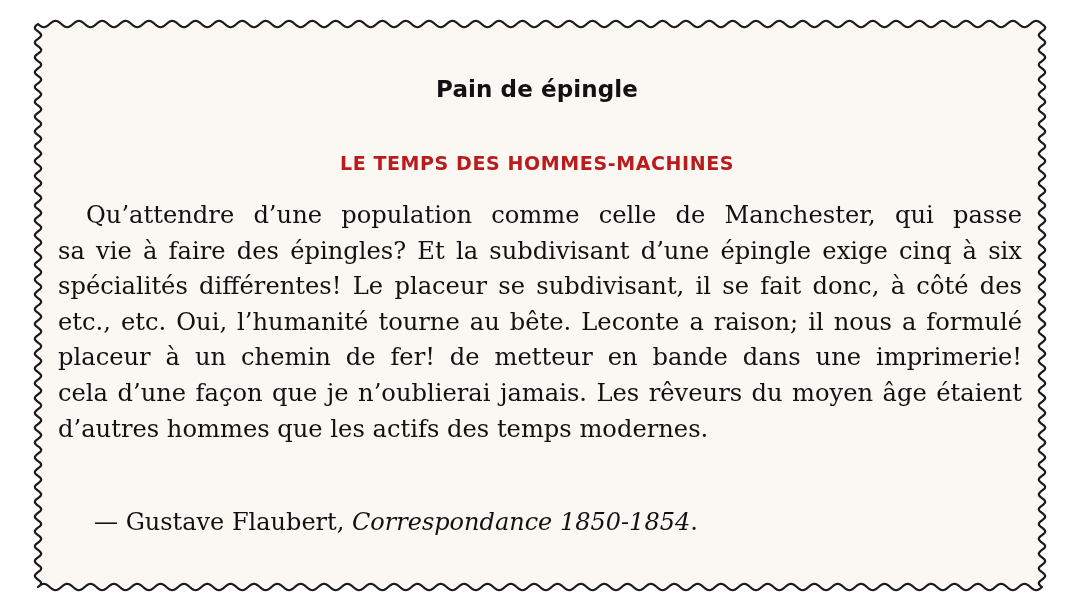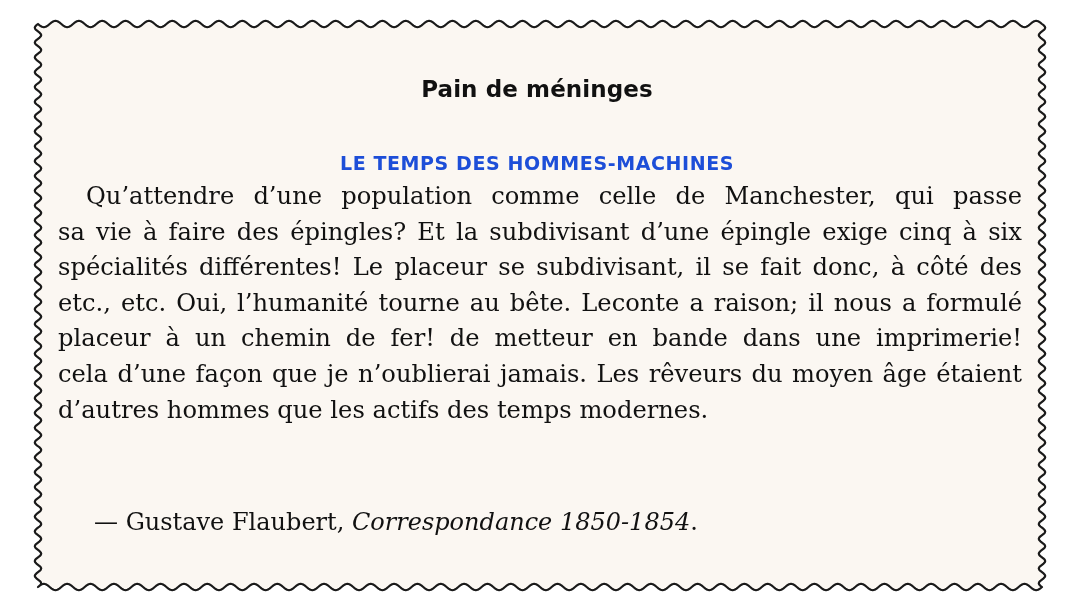--- a/index.html
+++ b/index.html
@@ -41,27 +41,27 @@
     letter-spacing: 0.1px;
   }
   .subtitle {
     position: absolute;
     left: 0; width: 100%;
     top: 128px;
     text-align: center;
     font-family: "DejaVu Sans", sans-serif;
     font-weight: bold;
     font-size: 19px;
-    color: #1d4ed8;
+    color: #b91c1c;
     letter-spacing: 0.6px;
   }
   .body-text {
     position: absolute;
     left: 6px;
-    top: 155px;
+    top: 174px;
     width: 964px;
     font-family: "DejaVu Serif", serif;
     font-size: 24.2px;
     line-height: 35.6px;
     color: #111111;
     text-align: justify;
   }
   .body-text .line {
     display: block;
     text-align: justify;
@@ -89,21 +89,21 @@
 </head>
 <body>
 
 <div class="frame">
   <svg id="wavy-border" width="1080" height="610" viewBox="0 0 1080 610">
       <path d="M38.00,24.00 L39.95,25.60 L41.89,26.77 L43.84,27.20 L45.78,26.77 L47.73,25.60 L49.67,24.00 L51.62,22.40 L53.57,21.23 L55.51,20.80 L57.46,21.23 L59.40,22.40 L61.35,24.00 L63.29,25.60 L65.24,26.77 L67.19,27.20 L69.13,26.77 L71.08,25.60 L73.02,24.00 L74.97,22.40 L76.91,21.23 L78.86,20.80 L80.81,21.23 L82.75,22.40 L84.70,24.00 L86.64,25.60 L88.59,26.77 L90.53,27.20 L92.48,26.77 L94.43,25.60 L96.37,24.00 L98.32,22.40 L100.26,21.23 L102.21,20.80 L104.16,21.23 L106.10,22.40 L108.05,24.00 L109.99,25.60 L111.94,26.77 L113.88,27.20 L115.83,26.77 L117.78,25.60 L119.72,24.00 L121.67,22.40 L123.61,21.23 L125.56,20.80 L127.50,21.23 L129.45,22.40 L131.40,24.00 L133.34,25.60 L135.29,26.77 L137.23,27.20 L139.18,26.77 L141.12,25.60 L143.07,24.00 L145.02,22.40 L146.96,21.23 L148.91,20.80 L150.85,21.23 L152.80,22.40 L154.74,24.00 L156.69,25.60 L158.64,26.77 L160.58,27.20 L162.53,26.77 L164.47,25.60 L166.42,24.00 L168.36,22.40 L170.31,21.23 L172.26,20.80 L174.20,21.23 L176.15,22.40 L178.09,24.00 L180.04,25.60 L181.98,26.77 L183.93,27.20 L185.88,26.77 L187.82,25.60 L189.77,24.00 L191.71,22.40 L193.66,21.23 L195.60,20.80 L197.55,21.23 L199.50,22.40 L201.44,24.00 L203.39,25.60 L205.33,26.77 L207.28,27.20 L209.22,26.77 L211.17,25.60 L213.12,24.00 L215.06,22.40 L217.01,21.23 L218.95,20.80 L220.90,21.23 L222.84,22.40 L224.79,24.00 L226.74,25.60 L228.68,26.77 L230.63,27.20 L232.57,26.77 L234.52,25.60 L236.47,24.00 L238.41,22.40 L240.36,21.23 L242.30,20.80 L244.25,21.23 L246.19,22.40 L248.14,24.00 L250.09,25.60 L252.03,26.77 L253.98,27.20 L255.92,26.77 L257.87,25.60 L259.81,24.00 L261.76,22.40 L263.71,21.23 L265.65,20.80 L267.60,21.23 L269.54,22.40 L271.49,24.00 L273.43,25.60 L275.38,26.77 L277.33,27.20 L279.27,26.77 L281.22,25.60 L283.16,24.00 L285.11,22.40 L287.05,21.23 L289.00,20.80 L290.95,21.23 L292.89,22.40 L294.84,24.00 L296.78,25.60 L298.73,26.77 L300.67,27.20 L302.62,26.77 L304.57,25.60 L306.51,24.00 L308.46,22.40 L310.40,21.23 L312.35,20.80 L314.29,21.23 L316.24,22.40 L318.19,24.00 L320.13,25.60 L322.08,26.77 L324.02,27.20 L325.97,26.77 L327.91,25.60 L329.86,24.00 L331.81,22.40 L333.75,21.23 L335.70,20.80 L337.64,21.23 L339.59,22.40 L341.53,24.00 L343.48,25.60 L345.43,26.77 L347.37,27.20 L349.32,26.77 L351.26,25.60 L353.21,24.00 L355.16,22.40 L357.10,21.23 L359.05,20.80 L360.99,21.23 L362.94,22.40 L364.88,24.00 L366.83,25.60 L368.78,26.77 L370.72,27.20 L372.67,26.77 L374.61,25.60 L376.56,24.00 L378.50,22.40 L380.45,21.23 L382.40,20.80 L384.34,21.23 L386.29,22.40 L388.23,24.00 L390.18,25.60 L392.12,26.77 L394.07,27.20 L396.02,26.77 L397.96,25.60 L399.91,24.00 L401.85,22.40 L403.80,21.23 L405.74,20.80 L407.69,21.23 L409.64,22.40 L411.58,24.00 L413.53,25.60 L415.47,26.77 L417.42,27.20 L419.36,26.77 L421.31,25.60 L423.26,24.00 L425.20,22.40 L427.15,21.23 L429.09,20.80 L431.04,21.23 L432.98,22.40 L434.93,24.00 L436.88,25.60 L438.82,26.77 L440.77,27.20 L442.71,26.77 L444.66,25.60 L446.60,24.00 L448.55,22.40 L450.50,21.23 L452.44,20.80 L454.39,21.23 L456.33,22.40 L458.28,24.00 L460.22,25.60 L462.17,26.77 L464.12,27.20 L466.06,26.77 L468.01,25.60 L469.95,24.00 L471.90,22.40 L473.84,21.23 L475.79,20.80 L477.74,21.23 L479.68,22.40 L481.63,24.00 L483.57,25.60 L485.52,26.77 L487.47,27.20 L489.41,26.77 L491.36,25.60 L493.30,24.00 L495.25,22.40 L497.19,21.23 L499.14,20.80 L501.09,21.23 L503.03,22.40 L504.98,24.00 L506.92,25.60 L508.87,26.77 L510.81,27.20 L512.76,26.77 L514.71,25.60 L516.65,24.00 L518.60,22.40 L520.54,21.23 L522.49,20.80 L524.43,21.23 L526.38,22.40 L528.33,24.00 L530.27,25.60 L532.22,26.77 L534.16,27.20 L536.11,26.77 L538.05,25.60 L540.00,24.00 L541.95,22.40 L543.89,21.23 L545.84,20.80 L547.78,21.23 L549.73,22.40 L551.67,24.00 L553.62,25.60 L555.57,26.77 L557.51,27.20 L559.46,26.77 L561.40,25.60 L563.35,24.00 L565.29,22.40 L567.24,21.23 L569.19,20.80 L571.13,21.23 L573.08,22.40 L575.02,24.00 L576.97,25.60 L578.91,26.77 L580.86,27.20 L582.81,26.77 L584.75,25.60 L586.70,24.00 L588.64,22.40 L590.59,21.23 L592.53,20.80 L594.48,21.23 L596.43,22.40 L598.37,24.00 L600.32,25.60 L602.26,26.77 L604.21,27.20 L606.16,26.77 L608.10,25.60 L610.05,24.00 L611.99,22.40 L613.94,21.23 L615.88,20.80 L617.83,21.23 L619.78,22.40 L621.72,24.00 L623.67,25.60 L625.61,26.77 L627.56,27.20 L629.50,26.77 L631.45,25.60 L633.40,24.00 L635.34,22.40 L637.29,21.23 L639.23,20.80 L641.18,21.23 L643.12,22.40 L645.07,24.00 L647.02,25.60 L648.96,26.77 L650.91,27.20 L652.85,26.77 L654.80,25.60 L656.74,24.00 L658.69,22.40 L660.64,21.23 L662.58,20.80 L664.53,21.23 L666.47,22.40 L668.42,24.00 L670.36,25.60 L672.31,26.77 L674.26,27.20 L676.20,26.77 L678.15,25.60 L680.09,24.00 L682.04,22.40 L683.98,21.23 L685.93,20.80 L687.88,21.23 L689.82,22.40 L691.77,24.00 L693.71,25.60 L695.66,26.77 L697.60,27.20 L699.55,26.77 L701.50,25.60 L703.44,24.00 L705.39,22.40 L707.33,21.23 L709.28,20.80 L711.22,21.23 L713.17,22.40 L715.12,24.00 L717.06,25.60 L719.01,26.77 L720.95,27.20 L722.90,26.77 L724.84,25.60 L726.79,24.00 L728.74,22.40 L730.68,21.23 L732.63,20.80 L734.57,21.23 L736.52,22.40 L738.47,24.00 L740.41,25.60 L742.36,26.77 L744.30,27.20 L746.25,26.77 L748.19,25.60 L750.14,24.00 L752.09,22.40 L754.03,21.23 L755.98,20.80 L757.92,21.23 L759.87,22.40 L761.81,24.00 L763.76,25.60 L765.71,26.77 L767.65,27.20 L769.60,26.77 L771.54,25.60 L773.49,24.00 L775.43,22.40 L777.38,21.23 L779.33,20.80 L781.27,21.23 L783.22,22.40 L785.16,24.00 L787.11,25.60 L789.05,26.77 L791.00,27.20 L792.95,26.77 L794.89,25.60 L796.84,24.00 L798.78,22.40 L800.73,21.23 L802.67,20.80 L804.62,21.23 L806.57,22.40 L808.51,24.00 L810.46,25.60 L812.40,26.77 L814.35,27.20 L816.29,26.77 L818.24,25.60 L820.19,24.00 L822.13,22.40 L824.08,21.23 L826.02,20.80 L827.97,21.23 L829.91,22.40 L831.86,24.00 L833.81,25.60 L835.75,26.77 L837.70,27.20 L839.64,26.77 L841.59,25.60 L843.53,24.00 L845.48,22.40 L847.43,21.23 L849.37,20.80 L851.32,21.23 L853.26,22.40 L855.21,24.00 L857.16,25.60 L859.10,26.77 L861.05,27.20 L862.99,26.77 L864.94,25.60 L866.88,24.00 L868.83,22.40 L870.78,21.23 L872.72,20.80 L874.67,21.23 L876.61,22.40 L878.56,24.00 L880.50,25.60 L882.45,26.77 L884.40,27.20 L886.34,26.77 L888.29,25.60 L890.23,24.00 L892.18,22.40 L894.12,21.23 L896.07,20.80 L898.02,21.23 L899.96,22.40 L901.91,24.00 L903.85,25.60 L905.80,26.77 L907.74,27.20 L909.69,26.77 L911.64,25.60 L913.58,24.00 L915.53,22.40 L917.47,21.23 L919.42,20.80 L921.36,21.23 L923.31,22.40 L925.26,24.00 L927.20,25.60 L929.15,26.77 L931.09,27.20 L933.04,26.77 L934.98,25.60 L936.93,24.00 L938.88,22.40 L940.82,21.23 L942.77,20.80 L944.71,21.23 L946.66,22.40 L948.60,24.00 L950.55,25.60 L952.50,26.77 L954.44,27.20 L956.39,26.77 L958.33,25.60 L960.28,24.00 L962.22,22.40 L964.17,21.23 L966.12,20.80 L968.06,21.23 L970.01,22.40 L971.95,24.00 L973.90,25.60 L975.84,26.77 L977.79,27.20 L979.74,26.77 L981.68,25.60 L983.63,24.00 L985.57,22.40 L987.52,21.23 L989.47,20.80 L991.41,21.23 L993.36,22.40 L995.30,24.00 L997.25,25.60 L999.19,26.77 L1001.14,27.20 L1003.09,26.77 L1005.03,25.60 L1006.98,24.00 L1008.92,22.40 L1010.87,21.23 L1012.81,20.80 L1014.76,21.23 L1016.71,22.40 L1018.65,24.00 L1020.60,25.60 L1022.54,26.77 L1024.49,27.20 L1026.43,26.77 L1028.38,25.60 L1030.33,24.00 L1032.27,22.40 L1034.22,21.23 L1036.16,20.80 L1038.11,21.23 L1040.05,22.40 L1042.00,24.00 L1043.60,25.23 L1044.77,26.47 L1045.20,27.70 L1044.77,28.94 L1043.60,30.17 L1042.00,31.41 L1040.40,32.64 L1039.23,33.88 L1038.80,35.11 L1039.23,36.35 L1040.40,37.58 L1042.00,38.82 L1043.60,40.05 L1044.77,41.29 L1045.20,42.52 L1044.77,43.75 L1043.60,44.99 L1042.00,46.22 L1040.40,47.46 L1039.23,48.69 L1038.80,49.93 L1039.23,51.16 L1040.40,52.40 L1042.00,53.63 L1043.60,54.87 L1044.77,56.10 L1045.20,57.34 L1044.77,58.57 L1043.60,59.80 L1042.00,61.04 L1040.40,62.27 L1039.23,63.51 L1038.80,64.74 L1039.23,65.98 L1040.40,67.21 L1042.00,68.45 L1043.60,69.68 L1044.77,70.92 L1045.20,72.15 L1044.77,73.39 L1043.60,74.62 L1042.00,75.86 L1040.40,77.09 L1039.23,78.32 L1038.80,79.56 L1039.23,80.79 L1040.40,82.03 L1042.00,83.26 L1043.60,84.50 L1044.77,85.73 L1045.20,86.97 L1044.77,88.20 L1043.60,89.44 L1042.00,90.67 L1040.40,91.91 L1039.23,93.14 L1038.80,94.38 L1039.23,95.61 L1040.40,96.84 L1042.00,98.08 L1043.60,99.31 L1044.77,100.55 L1045.20,101.78 L1044.77,103.02 L1043.60,104.25 L1042.00,105.49 L1040.40,106.72 L1039.23,107.96 L1038.80,109.19 L1039.23,110.43 L1040.40,111.66 L1042.00,112.89 L1043.60,114.13 L1044.77,115.36 L1045.20,116.60 L1044.77,117.83 L1043.60,119.07 L1042.00,120.30 L1040.40,121.54 L1039.23,122.77 L1038.80,124.01 L1039.23,125.24 L1040.40,126.48 L1042.00,127.71 L1043.60,128.95 L1044.77,130.18 L1045.20,131.41 L1044.77,132.65 L1043.60,133.88 L1042.00,135.12 L1040.40,136.35 L1039.23,137.59 L1038.80,138.82 L1039.23,140.06 L1040.40,141.29 L1042.00,142.53 L1043.60,143.76 L1044.77,145.00 L1045.20,146.23 L1044.77,147.46 L1043.60,148.70 L1042.00,149.93 L1040.40,151.17 L1039.23,152.40 L1038.80,153.64 L1039.23,154.87 L1040.40,156.11 L1042.00,157.34 L1043.60,158.58 L1044.77,159.81 L1045.20,161.05 L1044.77,162.28 L1043.60,163.52 L1042.00,164.75 L1040.40,165.98 L1039.23,167.22 L1038.80,168.45 L1039.23,169.69 L1040.40,170.92 L1042.00,172.16 L1043.60,173.39 L1044.77,174.63 L1045.20,175.86 L1044.77,177.10 L1043.60,178.33 L1042.00,179.57 L1040.40,180.80 L1039.23,182.04 L1038.80,183.27 L1039.23,184.50 L1040.40,185.74 L1042.00,186.97 L1043.60,188.21 L1044.77,189.44 L1045.20,190.68 L1044.77,191.91 L1043.60,193.15 L1042.00,194.38 L1040.40,195.62 L1039.23,196.85 L1038.80,198.09 L1039.23,199.32 L1040.40,200.55 L1042.00,201.79 L1043.60,203.02 L1044.77,204.26 L1045.20,205.49 L1044.77,206.73 L1043.60,207.96 L1042.00,209.20 L1040.40,210.43 L1039.23,211.67 L1038.80,212.90 L1039.23,214.14 L1040.40,215.37 L1042.00,216.61 L1043.60,217.84 L1044.77,219.07 L1045.20,220.31 L1044.77,221.54 L1043.60,222.78 L1042.00,224.01 L1040.40,225.25 L1039.23,226.48 L1038.80,227.72 L1039.23,228.95 L1040.40,230.19 L1042.00,231.42 L1043.60,232.66 L1044.77,233.89 L1045.20,235.13 L1044.77,236.36 L1043.60,237.59 L1042.00,238.83 L1040.40,240.06 L1039.23,241.30 L1038.80,242.53 L1039.23,243.77 L1040.40,245.00 L1042.00,246.24 L1043.60,247.47 L1044.77,248.71 L1045.20,249.94 L1044.77,251.18 L1043.60,252.41 L1042.00,253.64 L1040.40,254.88 L1039.23,256.11 L1038.80,257.35 L1039.23,258.58 L1040.40,259.82 L1042.00,261.05 L1043.60,262.29 L1044.77,263.52 L1045.20,264.76 L1044.77,265.99 L1043.60,267.23 L1042.00,268.46 L1040.40,269.70 L1039.23,270.93 L1038.80,272.16 L1039.23,273.40 L1040.40,274.63 L1042.00,275.87 L1043.60,277.10 L1044.77,278.34 L1045.20,279.57 L1044.77,280.81 L1043.60,282.04 L1042.00,283.28 L1040.40,284.51 L1039.23,285.75 L1038.80,286.98 L1039.23,288.21 L1040.40,289.45 L1042.00,290.68 L1043.60,291.92 L1044.77,293.15 L1045.20,294.39 L1044.77,295.62 L1043.60,296.86 L1042.00,298.09 L1040.40,299.33 L1039.23,300.56 L1038.80,301.80 L1039.23,303.03 L1040.40,304.27 L1042.00,305.50 L1043.60,306.73 L1044.77,307.97 L1045.20,309.20 L1044.77,310.44 L1043.60,311.67 L1042.00,312.91 L1040.40,314.14 L1039.23,315.38 L1038.80,316.61 L1039.23,317.85 L1040.40,319.08 L1042.00,320.32 L1043.60,321.55 L1044.77,322.79 L1045.20,324.02 L1044.77,325.25 L1043.60,326.49 L1042.00,327.72 L1040.40,328.96 L1039.23,330.19 L1038.80,331.43 L1039.23,332.66 L1040.40,333.90 L1042.00,335.13 L1043.60,336.37 L1044.77,337.60 L1045.20,338.84 L1044.77,340.07 L1043.60,341.30 L1042.00,342.54 L1040.40,343.77 L1039.23,345.01 L1038.80,346.24 L1039.23,347.48 L1040.40,348.71 L1042.00,349.95 L1043.60,351.18 L1044.77,352.42 L1045.20,353.65 L1044.77,354.89 L1043.60,356.12 L1042.00,357.36 L1040.40,358.59 L1039.23,359.82 L1038.80,361.06 L1039.23,362.29 L1040.40,363.53 L1042.00,364.76 L1043.60,366.00 L1044.77,367.23 L1045.20,368.47 L1044.77,369.70 L1043.60,370.94 L1042.00,372.17 L1040.40,373.41 L1039.23,374.64 L1038.80,375.88 L1039.23,377.11 L1040.40,378.34 L1042.00,379.58 L1043.60,380.81 L1044.77,382.05 L1045.20,383.28 L1044.77,384.52 L1043.60,385.75 L1042.00,386.99 L1040.40,388.22 L1039.23,389.46 L1038.80,390.69 L1039.23,391.93 L1040.40,393.16 L1042.00,394.39 L1043.60,395.63 L1044.77,396.86 L1045.20,398.10 L1044.77,399.33 L1043.60,400.57 L1042.00,401.80 L1040.40,403.04 L1039.23,404.27 L1038.80,405.51 L1039.23,406.74 L1040.40,407.98 L1042.00,409.21 L1043.60,410.45 L1044.77,411.68 L1045.20,412.91 L1044.77,414.15 L1043.60,415.38 L1042.00,416.62 L1040.40,417.85 L1039.23,419.09 L1038.80,420.32 L1039.23,421.56 L1040.40,422.79 L1042.00,424.03 L1043.60,425.26 L1044.77,426.50 L1045.20,427.73 L1044.77,428.96 L1043.60,430.20 L1042.00,431.43 L1040.40,432.67 L1039.23,433.90 L1038.80,435.14 L1039.23,436.37 L1040.40,437.61 L1042.00,438.84 L1043.60,440.08 L1044.77,441.31 L1045.20,442.55 L1044.77,443.78 L1043.60,445.02 L1042.00,446.25 L1040.40,447.48 L1039.23,448.72 L1038.80,449.95 L1039.23,451.19 L1040.40,452.42 L1042.00,453.66 L1043.60,454.89 L1044.77,456.13 L1045.20,457.36 L1044.77,458.60 L1043.60,459.83 L1042.00,461.07 L1040.40,462.30 L1039.23,463.54 L1038.80,464.77 L1039.23,466.00 L1040.40,467.24 L1042.00,468.47 L1043.60,469.71 L1044.77,470.94 L1045.20,472.18 L1044.77,473.41 L1043.60,474.65 L1042.00,475.88 L1040.40,477.12 L1039.23,478.35 L1038.80,479.59 L1039.23,480.82 L1040.40,482.05 L1042.00,483.29 L1043.60,484.52 L1044.77,485.76 L1045.20,486.99 L1044.77,488.23 L1043.60,489.46 L1042.00,490.70 L1040.40,491.93 L1039.23,493.17 L1038.80,494.40 L1039.23,495.64 L1040.40,496.87 L1042.00,498.11 L1043.60,499.34 L1044.77,500.57 L1045.20,501.81 L1044.77,503.04 L1043.60,504.28 L1042.00,505.51 L1040.40,506.75 L1039.23,507.98 L1038.80,509.22 L1039.23,510.45 L1040.40,511.69 L1042.00,512.92 L1043.60,514.16 L1044.77,515.39 L1045.20,516.63 L1044.77,517.86 L1043.60,519.09 L1042.00,520.33 L1040.40,521.56 L1039.23,522.80 L1038.80,524.03 L1039.23,525.27 L1040.40,526.50 L1042.00,527.74 L1043.60,528.97 L1044.77,530.21 L1045.20,531.44 L1044.77,532.68 L1043.60,533.91 L1042.00,535.14 L1040.40,536.38 L1039.23,537.61 L1038.80,538.85 L1039.23,540.08 L1040.40,541.32 L1042.00,542.55 L1043.60,543.79 L1044.77,545.02 L1045.20,546.26 L1044.77,547.49 L1043.60,548.73 L1042.00,549.96 L1040.40,551.20 L1039.23,552.43 L1038.80,553.66 L1039.23,554.90 L1040.40,556.13 L1042.00,557.37 L1043.60,558.60 L1044.77,559.84 L1045.20,561.07 L1044.77,562.31 L1043.60,563.54 L1042.00,564.78 L1040.40,566.01 L1039.23,567.25 L1038.80,568.48 L1039.23,569.71 L1040.40,570.95 L1042.00,572.18 L1043.60,573.42 L1044.77,574.65 L1045.20,575.89 L1044.77,577.12 L1043.60,578.36 L1042.00,579.59 L1040.40,580.83 L1039.23,582.06 L1038.80,583.30 L1039.23,584.53 L1040.40,585.77 L1042.00,587.00 L1040.05,588.60 L1038.11,589.77 L1036.16,590.20 L1034.22,589.77 L1032.27,588.60 L1030.33,587.00 L1028.38,585.40 L1026.43,584.23 L1024.49,583.80 L1022.54,584.23 L1020.60,585.40 L1018.65,587.00 L1016.71,588.60 L1014.76,589.77 L1012.81,590.20 L1010.87,589.77 L1008.92,588.60 L1006.98,587.00 L1005.03,585.40 L1003.09,584.23 L1001.14,583.80 L999.19,584.23 L997.25,585.40 L995.30,587.00 L993.36,588.60 L991.41,589.77 L989.47,590.20 L987.52,589.77 L985.57,588.60 L983.63,587.00 L981.68,585.40 L979.74,584.23 L977.79,583.80 L975.84,584.23 L973.90,585.40 L971.95,587.00 L970.01,588.60 L968.06,589.77 L966.12,590.20 L964.17,589.77 L962.22,588.60 L960.28,587.00 L958.33,585.40 L956.39,584.23 L954.44,583.80 L952.50,584.23 L950.55,585.40 L948.60,587.00 L946.66,588.60 L944.71,589.77 L942.77,590.20 L940.82,589.77 L938.88,588.60 L936.93,587.00 L934.98,585.40 L933.04,584.23 L931.09,583.80 L929.15,584.23 L927.20,585.40 L925.26,587.00 L923.31,588.60 L921.36,589.77 L919.42,590.20 L917.47,589.77 L915.53,588.60 L913.58,587.00 L911.64,585.40 L909.69,584.23 L907.74,583.80 L905.80,584.23 L903.85,585.40 L901.91,587.00 L899.96,588.60 L898.02,589.77 L896.07,590.20 L894.12,589.77 L892.18,588.60 L890.23,587.00 L888.29,585.40 L886.34,584.23 L884.40,583.80 L882.45,584.23 L880.50,585.40 L878.56,587.00 L876.61,588.60 L874.67,589.77 L872.72,590.20 L870.78,589.77 L868.83,588.60 L866.88,587.00 L864.94,585.40 L862.99,584.23 L861.05,583.80 L859.10,584.23 L857.16,585.40 L855.21,587.00 L853.26,588.60 L851.32,589.77 L849.37,590.20 L847.43,589.77 L845.48,588.60 L843.53,587.00 L841.59,585.40 L839.64,584.23 L837.70,583.80 L835.75,584.23 L833.81,585.40 L831.86,587.00 L829.91,588.60 L827.97,589.77 L826.02,590.20 L824.08,589.77 L822.13,588.60 L820.19,587.00 L818.24,585.40 L816.29,584.23 L814.35,583.80 L812.40,584.23 L810.46,585.40 L808.51,587.00 L806.57,588.60 L804.62,589.77 L802.67,590.20 L800.73,589.77 L798.78,588.60 L796.84,587.00 L794.89,585.40 L792.95,584.23 L791.00,583.80 L789.05,584.23 L787.11,585.40 L785.16,587.00 L783.22,588.60 L781.27,589.77 L779.33,590.20 L777.38,589.77 L775.43,588.60 L773.49,587.00 L771.54,585.40 L769.60,584.23 L767.65,583.80 L765.71,584.23 L763.76,585.40 L761.81,587.00 L759.87,588.60 L757.92,589.77 L755.98,590.20 L754.03,589.77 L752.09,588.60 L750.14,587.00 L748.19,585.40 L746.25,584.23 L744.30,583.80 L742.36,584.23 L740.41,585.40 L738.47,587.00 L736.52,588.60 L734.57,589.77 L732.63,590.20 L730.68,589.77 L728.74,588.60 L726.79,587.00 L724.84,585.40 L722.90,584.23 L720.95,583.80 L719.01,584.23 L717.06,585.40 L715.12,587.00 L713.17,588.60 L711.22,589.77 L709.28,590.20 L707.33,589.77 L705.39,588.60 L703.44,587.00 L701.50,585.40 L699.55,584.23 L697.60,583.80 L695.66,584.23 L693.71,585.40 L691.77,587.00 L689.82,588.60 L687.88,589.77 L685.93,590.20 L683.98,589.77 L682.04,588.60 L680.09,587.00 L678.15,585.40 L676.20,584.23 L674.26,583.80 L672.31,584.23 L670.36,585.40 L668.42,587.00 L666.47,588.60 L664.53,589.77 L662.58,590.20 L660.64,589.77 L658.69,588.60 L656.74,587.00 L654.80,585.40 L652.85,584.23 L650.91,583.80 L648.96,584.23 L647.02,585.40 L645.07,587.00 L643.12,588.60 L641.18,589.77 L639.23,590.20 L637.29,589.77 L635.34,588.60 L633.40,587.00 L631.45,585.40 L629.50,584.23 L627.56,583.80 L625.61,584.23 L623.67,585.40 L621.72,587.00 L619.78,588.60 L617.83,589.77 L615.88,590.20 L613.94,589.77 L611.99,588.60 L610.05,587.00 L608.10,585.40 L606.16,584.23 L604.21,583.80 L602.26,584.23 L600.32,585.40 L598.37,587.00 L596.43,588.60 L594.48,589.77 L592.53,590.20 L590.59,589.77 L588.64,588.60 L586.70,587.00 L584.75,585.40 L582.81,584.23 L580.86,583.80 L578.91,584.23 L576.97,585.40 L575.02,587.00 L573.08,588.60 L571.13,589.77 L569.19,590.20 L567.24,589.77 L565.29,588.60 L563.35,587.00 L561.40,585.40 L559.46,584.23 L557.51,583.80 L555.57,584.23 L553.62,585.40 L551.67,587.00 L549.73,588.60 L547.78,589.77 L545.84,590.20 L543.89,589.77 L541.95,588.60 L540.00,587.00 L538.05,585.40 L536.11,584.23 L534.16,583.80 L532.22,584.23 L530.27,585.40 L528.33,587.00 L526.38,588.60 L524.43,589.77 L522.49,590.20 L520.54,589.77 L518.60,588.60 L516.65,587.00 L514.71,585.40 L512.76,584.23 L510.81,583.80 L508.87,584.23 L506.92,585.40 L504.98,587.00 L503.03,588.60 L501.09,589.77 L499.14,590.20 L497.19,589.77 L495.25,588.60 L493.30,587.00 L491.36,585.40 L489.41,584.23 L487.47,583.80 L485.52,584.23 L483.57,585.40 L481.63,587.00 L479.68,588.60 L477.74,589.77 L475.79,590.20 L473.84,589.77 L471.90,588.60 L469.95,587.00 L468.01,585.40 L466.06,584.23 L464.12,583.80 L462.17,584.23 L460.22,585.40 L458.28,587.00 L456.33,588.60 L454.39,589.77 L452.44,590.20 L450.50,589.77 L448.55,588.60 L446.60,587.00 L444.66,585.40 L442.71,584.23 L440.77,583.80 L438.82,584.23 L436.88,585.40 L434.93,587.00 L432.98,588.60 L431.04,589.77 L429.09,590.20 L427.15,589.77 L425.20,588.60 L423.26,587.00 L421.31,585.40 L419.36,584.23 L417.42,583.80 L415.47,584.23 L413.53,585.40 L411.58,587.00 L409.64,588.60 L407.69,589.77 L405.74,590.20 L403.80,589.77 L401.85,588.60 L399.91,587.00 L397.96,585.40 L396.02,584.23 L394.07,583.80 L392.12,584.23 L390.18,585.40 L388.23,587.00 L386.29,588.60 L384.34,589.77 L382.40,590.20 L380.45,589.77 L378.50,588.60 L376.56,587.00 L374.61,585.40 L372.67,584.23 L370.72,583.80 L368.78,584.23 L366.83,585.40 L364.88,587.00 L362.94,588.60 L360.99,589.77 L359.05,590.20 L357.10,589.77 L355.16,588.60 L353.21,587.00 L351.26,585.40 L349.32,584.23 L347.37,583.80 L345.43,584.23 L343.48,585.40 L341.53,587.00 L339.59,588.60 L337.64,589.77 L335.70,590.20 L333.75,589.77 L331.81,588.60 L329.86,587.00 L327.91,585.40 L325.97,584.23 L324.02,583.80 L322.08,584.23 L320.13,585.40 L318.19,587.00 L316.24,588.60 L314.29,589.77 L312.35,590.20 L310.40,589.77 L308.46,588.60 L306.51,587.00 L304.57,585.40 L302.62,584.23 L300.67,583.80 L298.73,584.23 L296.78,585.40 L294.84,587.00 L292.89,588.60 L290.95,589.77 L289.00,590.20 L287.05,589.77 L285.11,588.60 L283.16,587.00 L281.22,585.40 L279.27,584.23 L277.33,583.80 L275.38,584.23 L273.43,585.40 L271.49,587.00 L269.54,588.60 L267.60,589.77 L265.65,590.20 L263.71,589.77 L261.76,588.60 L259.81,587.00 L257.87,585.40 L255.92,584.23 L253.98,583.80 L252.03,584.23 L250.09,585.40 L248.14,587.00 L246.19,588.60 L244.25,589.77 L242.30,590.20 L240.36,589.77 L238.41,588.60 L236.47,587.00 L234.52,585.40 L232.57,584.23 L230.63,583.80 L228.68,584.23 L226.74,585.40 L224.79,587.00 L222.84,588.60 L220.90,589.77 L218.95,590.20 L217.01,589.77 L215.06,588.60 L213.12,587.00 L211.17,585.40 L209.22,584.23 L207.28,583.80 L205.33,584.23 L203.39,585.40 L201.44,587.00 L199.50,588.60 L197.55,589.77 L195.60,590.20 L193.66,589.77 L191.71,588.60 L189.77,587.00 L187.82,585.40 L185.88,584.23 L183.93,583.80 L181.98,584.23 L180.04,585.40 L178.09,587.00 L176.15,588.60 L174.20,589.77 L172.26,590.20 L170.31,589.77 L168.36,588.60 L166.42,587.00 L164.47,585.40 L162.53,584.23 L160.58,583.80 L158.64,584.23 L156.69,585.40 L154.74,587.00 L152.80,588.60 L150.85,589.77 L148.91,590.20 L146.96,589.77 L145.02,588.60 L143.07,587.00 L141.12,585.40 L139.18,584.23 L137.23,583.80 L135.29,584.23 L133.34,585.40 L131.40,587.00 L129.45,588.60 L127.50,589.77 L125.56,590.20 L123.61,589.77 L121.67,588.60 L119.72,587.00 L117.78,585.40 L115.83,584.23 L113.88,583.80 L111.94,584.23 L109.99,585.40 L108.05,587.00 L106.10,588.60 L104.16,589.77 L102.21,590.20 L100.26,589.77 L98.32,588.60 L96.37,587.00 L94.43,585.40 L92.48,584.23 L90.53,583.80 L88.59,584.23 L86.64,585.40 L84.70,587.00 L82.75,588.60 L80.81,589.77 L78.86,590.20 L76.91,589.77 L74.97,588.60 L73.02,587.00 L71.08,585.40 L69.13,584.23 L67.19,583.80 L65.24,584.23 L63.29,585.40 L61.35,587.00 L59.40,588.60 L57.46,589.77 L55.51,590.20 L53.57,589.77 L51.62,588.60 L49.67,587.00 L47.73,585.40 L45.78,584.23 L43.84,583.80 L41.89,584.23 L39.95,585.40 L38.00,587.00 L39.60,585.77 L40.77,584.53 L41.20,583.30 L40.77,582.06 L39.60,580.83 L38.00,579.59 L36.40,578.36 L35.23,577.12 L34.80,575.89 L35.23,574.65 L36.40,573.42 L38.00,572.18 L39.60,570.95 L40.77,569.71 L41.20,568.48 L40.77,567.25 L39.60,566.01 L38.00,564.78 L36.40,563.54 L35.23,562.31 L34.80,561.07 L35.23,559.84 L36.40,558.60 L38.00,557.37 L39.60,556.13 L40.77,554.90 L41.20,553.66 L40.77,552.43 L39.60,551.20 L38.00,549.96 L36.40,548.73 L35.23,547.49 L34.80,546.26 L35.23,545.02 L36.40,543.79 L38.00,542.55 L39.60,541.32 L40.77,540.08 L41.20,538.85 L40.77,537.61 L39.60,536.38 L38.00,535.14 L36.40,533.91 L35.23,532.68 L34.80,531.44 L35.23,530.21 L36.40,528.97 L38.00,527.74 L39.60,526.50 L40.77,525.27 L41.20,524.03 L40.77,522.80 L39.60,521.56 L38.00,520.33 L36.40,519.09 L35.23,517.86 L34.80,516.63 L35.23,515.39 L36.40,514.16 L38.00,512.92 L39.60,511.69 L40.77,510.45 L41.20,509.22 L40.77,507.98 L39.60,506.75 L38.00,505.51 L36.40,504.28 L35.23,503.04 L34.80,501.81 L35.23,500.57 L36.40,499.34 L38.00,498.11 L39.60,496.87 L40.77,495.64 L41.20,494.40 L40.77,493.17 L39.60,491.93 L38.00,490.70 L36.40,489.46 L35.23,488.23 L34.80,486.99 L35.23,485.76 L36.40,484.52 L38.00,483.29 L39.60,482.05 L40.77,480.82 L41.20,479.59 L40.77,478.35 L39.60,477.12 L38.00,475.88 L36.40,474.65 L35.23,473.41 L34.80,472.18 L35.23,470.94 L36.40,469.71 L38.00,468.47 L39.60,467.24 L40.77,466.00 L41.20,464.77 L40.77,463.54 L39.60,462.30 L38.00,461.07 L36.40,459.83 L35.23,458.60 L34.80,457.36 L35.23,456.13 L36.40,454.89 L38.00,453.66 L39.60,452.42 L40.77,451.19 L41.20,449.95 L40.77,448.72 L39.60,447.48 L38.00,446.25 L36.40,445.02 L35.23,443.78 L34.80,442.55 L35.23,441.31 L36.40,440.08 L38.00,438.84 L39.60,437.61 L40.77,436.37 L41.20,435.14 L40.77,433.90 L39.60,432.67 L38.00,431.43 L36.40,430.20 L35.23,428.96 L34.80,427.73 L35.23,426.50 L36.40,425.26 L38.00,424.03 L39.60,422.79 L40.77,421.56 L41.20,420.32 L40.77,419.09 L39.60,417.85 L38.00,416.62 L36.40,415.38 L35.23,414.15 L34.80,412.91 L35.23,411.68 L36.40,410.45 L38.00,409.21 L39.60,407.98 L40.77,406.74 L41.20,405.51 L40.77,404.27 L39.60,403.04 L38.00,401.80 L36.40,400.57 L35.23,399.33 L34.80,398.10 L35.23,396.86 L36.40,395.63 L38.00,394.39 L39.60,393.16 L40.77,391.93 L41.20,390.69 L40.77,389.46 L39.60,388.22 L38.00,386.99 L36.40,385.75 L35.23,384.52 L34.80,383.28 L35.23,382.05 L36.40,380.81 L38.00,379.58 L39.60,378.34 L40.77,377.11 L41.20,375.88 L40.77,374.64 L39.60,373.41 L38.00,372.17 L36.40,370.94 L35.23,369.70 L34.80,368.47 L35.23,367.23 L36.40,366.00 L38.00,364.76 L39.60,363.53 L40.77,362.29 L41.20,361.06 L40.77,359.82 L39.60,358.59 L38.00,357.36 L36.40,356.12 L35.23,354.89 L34.80,353.65 L35.23,352.42 L36.40,351.18 L38.00,349.95 L39.60,348.71 L40.77,347.48 L41.20,346.24 L40.77,345.01 L39.60,343.77 L38.00,342.54 L36.40,341.30 L35.23,340.07 L34.80,338.84 L35.23,337.60 L36.40,336.37 L38.00,335.13 L39.60,333.90 L40.77,332.66 L41.20,331.43 L40.77,330.19 L39.60,328.96 L38.00,327.72 L36.40,326.49 L35.23,325.25 L34.80,324.02 L35.23,322.79 L36.40,321.55 L38.00,320.32 L39.60,319.08 L40.77,317.85 L41.20,316.61 L40.77,315.38 L39.60,314.14 L38.00,312.91 L36.40,311.67 L35.23,310.44 L34.80,309.20 L35.23,307.97 L36.40,306.73 L38.00,305.50 L39.60,304.27 L40.77,303.03 L41.20,301.80 L40.77,300.56 L39.60,299.33 L38.00,298.09 L36.40,296.86 L35.23,295.62 L34.80,294.39 L35.23,293.15 L36.40,291.92 L38.00,290.68 L39.60,289.45 L40.77,288.21 L41.20,286.98 L40.77,285.75 L39.60,284.51 L38.00,283.28 L36.40,282.04 L35.23,280.81 L34.80,279.57 L35.23,278.34 L36.40,277.10 L38.00,275.87 L39.60,274.63 L40.77,273.40 L41.20,272.16 L40.77,270.93 L39.60,269.70 L38.00,268.46 L36.40,267.23 L35.23,265.99 L34.80,264.76 L35.23,263.52 L36.40,262.29 L38.00,261.05 L39.60,259.82 L40.77,258.58 L41.20,257.35 L40.77,256.11 L39.60,254.88 L38.00,253.64 L36.40,252.41 L35.23,251.18 L34.80,249.94 L35.23,248.71 L36.40,247.47 L38.00,246.24 L39.60,245.00 L40.77,243.77 L41.20,242.53 L40.77,241.30 L39.60,240.06 L38.00,238.83 L36.40,237.59 L35.23,236.36 L34.80,235.13 L35.23,233.89 L36.40,232.66 L38.00,231.42 L39.60,230.19 L40.77,228.95 L41.20,227.72 L40.77,226.48 L39.60,225.25 L38.00,224.01 L36.40,222.78 L35.23,221.54 L34.80,220.31 L35.23,219.07 L36.40,217.84 L38.00,216.61 L39.60,215.37 L40.77,214.14 L41.20,212.90 L40.77,211.67 L39.60,210.43 L38.00,209.20 L36.40,207.96 L35.23,206.73 L34.80,205.49 L35.23,204.26 L36.40,203.02 L38.00,201.79 L39.60,200.55 L40.77,199.32 L41.20,198.09 L40.77,196.85 L39.60,195.62 L38.00,194.38 L36.40,193.15 L35.23,191.91 L34.80,190.68 L35.23,189.44 L36.40,188.21 L38.00,186.97 L39.60,185.74 L40.77,184.50 L41.20,183.27 L40.77,182.04 L39.60,180.80 L38.00,179.57 L36.40,178.33 L35.23,177.10 L34.80,175.86 L35.23,174.63 L36.40,173.39 L38.00,172.16 L39.60,170.92 L40.77,169.69 L41.20,168.45 L40.77,167.22 L39.60,165.98 L38.00,164.75 L36.40,163.52 L35.23,162.28 L34.80,161.05 L35.23,159.81 L36.40,158.58 L38.00,157.34 L39.60,156.11 L40.77,154.87 L41.20,153.64 L40.77,152.40 L39.60,151.17 L38.00,149.93 L36.40,148.70 L35.23,147.46 L34.80,146.23 L35.23,145.00 L36.40,143.76 L38.00,142.53 L39.60,141.29 L40.77,140.06 L41.20,138.82 L40.77,137.59 L39.60,136.35 L38.00,135.12 L36.40,133.88 L35.23,132.65 L34.80,131.41 L35.23,130.18 L36.40,128.95 L38.00,127.71 L39.60,126.48 L40.77,125.24 L41.20,124.01 L40.77,122.77 L39.60,121.54 L38.00,120.30 L36.40,119.07 L35.23,117.83 L34.80,116.60 L35.23,115.36 L36.40,114.13 L38.00,112.89 L39.60,111.66 L40.77,110.43 L41.20,109.19 L40.77,107.96 L39.60,106.72 L38.00,105.49 L36.40,104.25 L35.23,103.02 L34.80,101.78 L35.23,100.55 L36.40,99.31 L38.00,98.08 L39.60,96.84 L40.77,95.61 L41.20,94.38 L40.77,93.14 L39.60,91.91 L38.00,90.67 L36.40,89.44 L35.23,88.20 L34.80,86.97 L35.23,85.73 L36.40,84.50 L38.00,83.26 L39.60,82.03 L40.77,80.79 L41.20,79.56 L40.77,78.32 L39.60,77.09 L38.00,75.86 L36.40,74.62 L35.23,73.39 L34.80,72.15 L35.23,70.92 L36.40,69.68 L38.00,68.45 L39.60,67.21 L40.77,65.98 L41.20,64.74 L40.77,63.51 L39.60,62.27 L38.00,61.04 L36.40,59.80 L35.23,58.57 L34.80,57.34 L35.23,56.10 L36.40,54.87 L38.00,53.63 L39.60,52.40 L40.77,51.16 L41.20,49.93 L40.77,48.69 L39.60,47.46 L38.00,46.22 L36.40,44.99 L35.23,43.75 L34.80,42.52 L35.23,41.29 L36.40,40.05 L38.00,38.82 L39.60,37.58 L40.77,36.35 L41.20,35.11 L40.77,33.88 L39.60,32.64 L38.00,31.41 L36.40,30.17 L35.23,28.94 L34.80,27.70 L35.23,26.47 L36.40,25.23 L38.00,24.00 Z" fill="#fbf7f2" stroke="#1a1a1a" stroke-width="2.2" stroke-linejoin="round"></path>
     </svg>
 </div>
 
 <div class="content">
-  <div class="title">Pain de méninges</div>
+  <div class="title">Pain de épingle</div>
   <div class="subtitle">LE TEMPS DES HOMMES-MACHINES</div>
   <div class="body-text">
     <span class="line first">Qu’attendre d’une population comme celle de Manchester, qui passe</span>
     <span class="line">sa vie à faire des épingles? Et la subdivisant d’une épingle exige cinq à six</span>
     <span class="line">spécialités différentes! Le placeur se subdivisant, il se fait donc, à côté des</span>
     <span class="line">etc., etc. Oui, l’humanité tourne au bête. Leconte a raison; il nous a formulé</span>
     <span class="line">placeur à un chemin de fer! de metteur en bande dans une imprimerie!</span>
     <span class="line">cela d’une façon que je n’oublierai jamais. Les rêveurs du moyen âge étaient</span>
     <span class="line last">d’autres hommes que les actifs des temps modernes.</span>
   </div>

